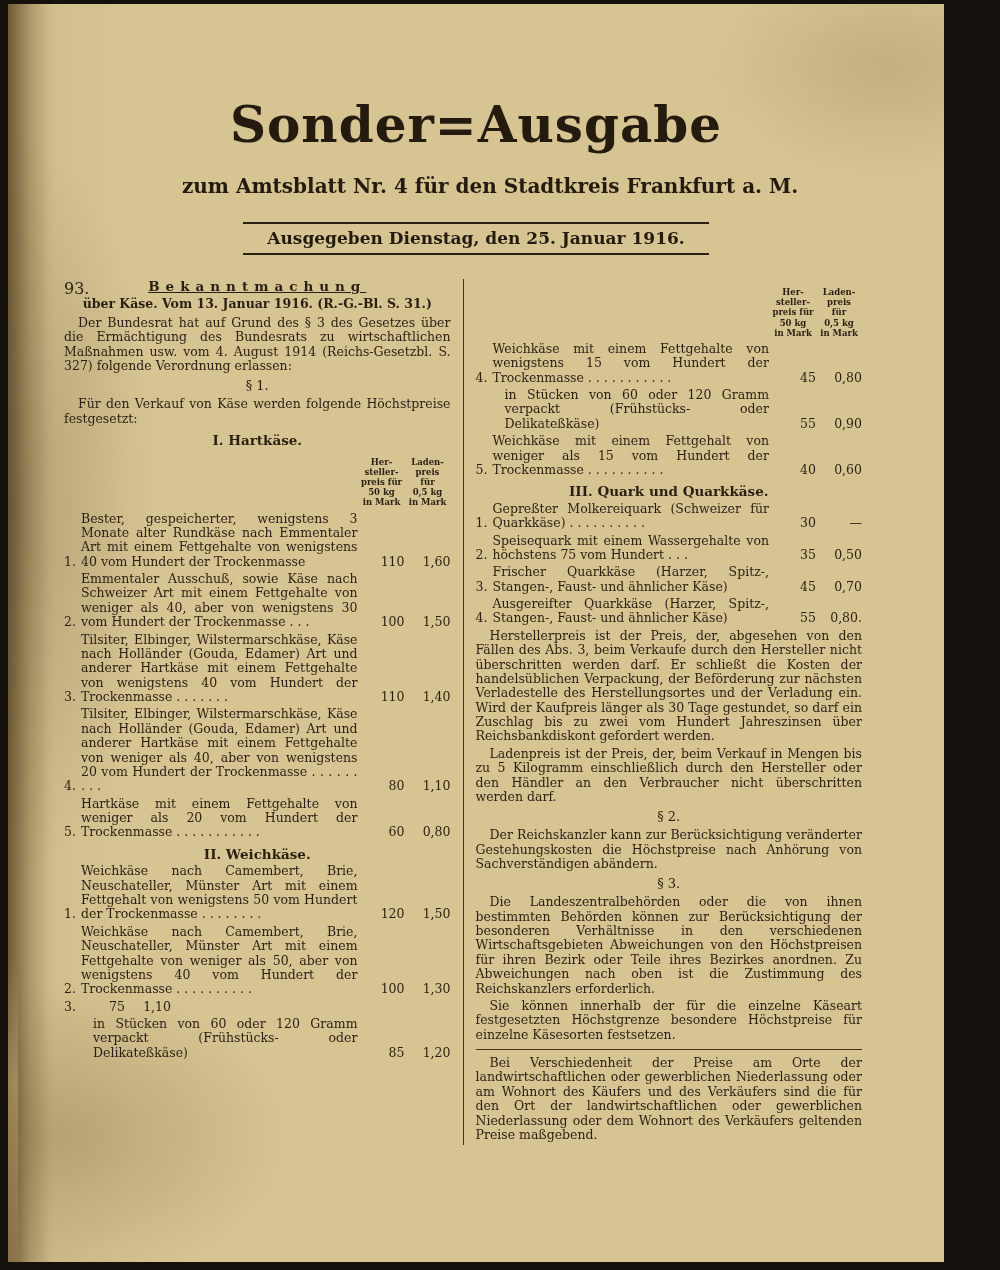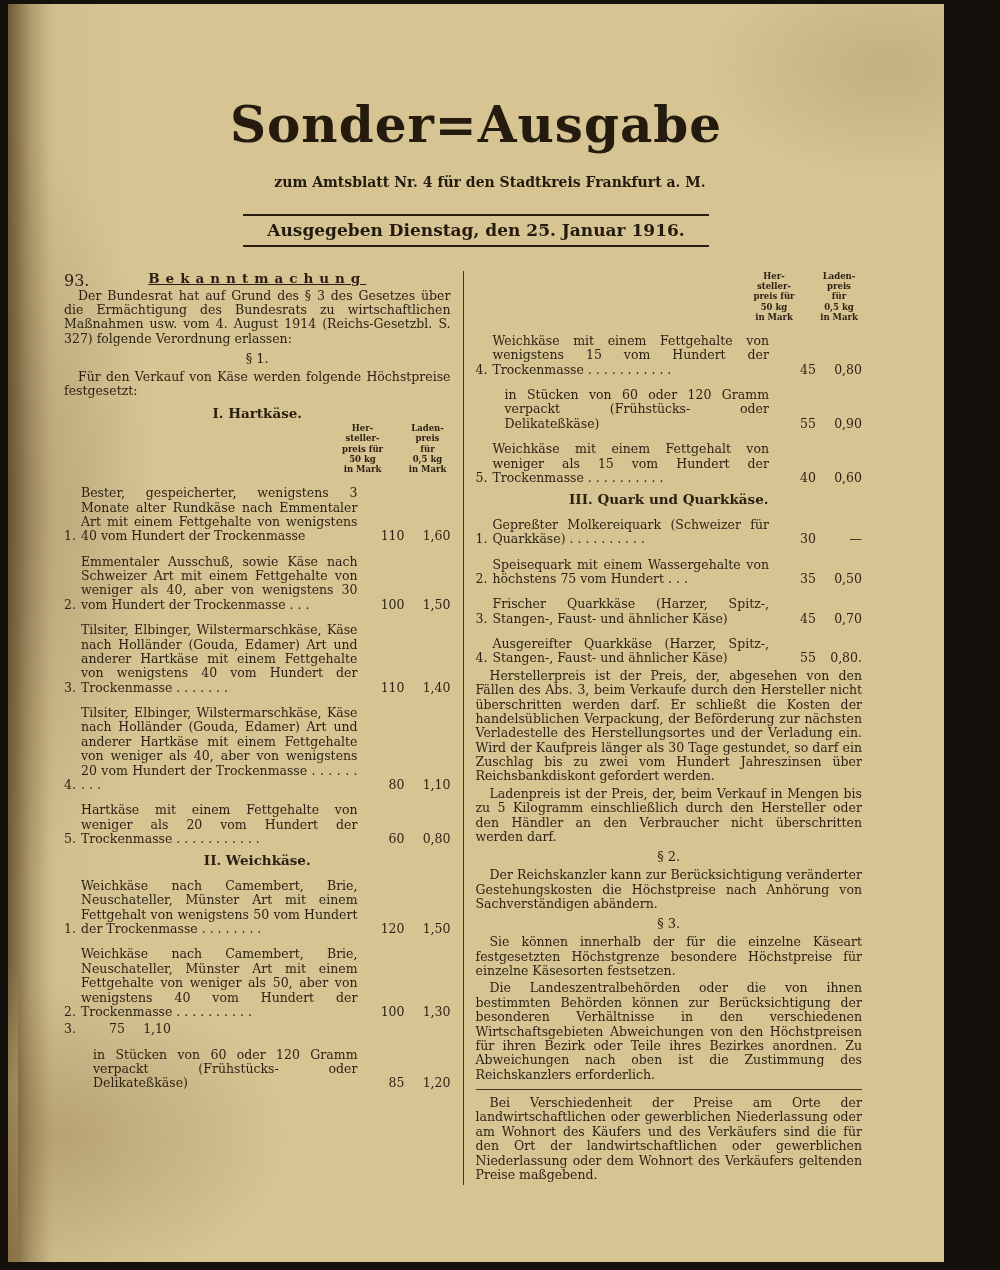--- a/index.html
+++ b/index.html
@@ -25,21 +25,21 @@
   }
   .page-edge{
     position:absolute;left:0;bottom:0;width:10px;height:300px;
     background:linear-gradient(180deg, transparent, rgba(190,165,110,.55) 40%, rgba(150,122,75,.6));
   }
   .masthead{padding-top:96px;text-align:center;position:relative;}
   .title{
     font-size:50px;font-weight:700;letter-spacing:1px;color:#241a0e;
     line-height:1;
   }
-  .subtitle{font-size:14px;font-weight:700;margin-top:24px;color:#241a0e;margin-left:28px;}
+  .subtitle{font-size:20px;font-weight:700;margin-top:24px;color:#241a0e;margin-left:28px;}
   .datebox{
     display:inline-block;margin-top:24px;
     border-top:2px solid #2b1f12;border-bottom:2px solid #2b1f12;
     padding:4px 24px 5px;min-width:440px;
     font-size:17px;font-weight:700;color:#241a0e;
   }
   .columns{
     display:flex;margin:24px 82px 0 56px;
     font-size:12.5px;line-height:1.15;text-align:justify;
   }
@@ -48,27 +48,27 @@
   .col-right{padding-left:12px;}
   .col-divider{flex:0 0 1px;background:#473524;align-self:stretch;}
   .art-head{position:relative;text-align:center;margin-bottom:2px;}
   .art-no{position:absolute;left:0;top:1px;font-size:16px;}
   .art-title{font-weight:700;letter-spacing:6px;font-size:13.5px;text-decoration:underline;}
   .sub-head{text-align:center;font-weight:700;font-size:12.5px;margin:2px 0 5px;}
   .s-head{text-align:center;font-size:13px;margin:6px 0 3px;}
   .cat-head{text-align:center;font-weight:700;font-size:13.5px;margin:7px 0 2px;}
   .par{text-indent:14px;margin-bottom:3px;}
   .phead{
-    display:flex;justify-content:flex-end;gap:19px;
-    font-size:8.5px;line-height:1.2;text-align:center;margin:0 0 4px;
+    display:flex;justify-content:flex-end;gap:0;
+    font-size:8.5px;line-height:1.2;text-align:center;margin:8px 0 4px;
   }
   .ph{white-space:pre-line;width:46px;font-weight:700;}
   .prow{display:flex;align-items:flex-end;margin:0 0 3px;}
   .pnum{flex:0 0 17px;}
-  .ptxt{flex:1;min-width:0;padding-right:3px;text-align:justify;margin-top:8px;}
+  .ptxt{flex:1;min-width:0;padding-right:3px;text-align:justify;}
   .pv1{flex:0 0 44px;text-align:right;}
   .pv2{flex:0 0 46px;text-align:right;}
   .sub .ptxt{padding-left:12px;}
   .rule{border-top:1px solid #473524;margin:7px 0 6px;}
 </style>
 </head>
 <body>
 
 <div class="paper">
   <div class="binding"></div>
@@ -82,20 +82,21 @@
     </div>
   </header>
 
   <main class="columns">
 
     <section class="col col-left">
       <div class="art-head">
         <span class="art-no">93.</span>
         <span class="art-title">Bekanntmachung</span>
       </div>
+      <div class="sub-head">über Käse. Vom 13. Januar 1916. (R.-G.-Bl. S. 31.)</div>
       <p class="par">Der Bundesrat hat auf Grund des § 3 des Gesetzes über die Ermächtigung des Bundesrats zu wirtschaftlichen Maßnahmen usw. vom 4. August 1914 (Reichs-Gesetzbl. S. 327) folgende Verordnung erlassen:</p>
 
       <div class="s-head">§ 1.</div>
       <p class="par">Für den Verkauf von Käse werden folgende Höchstpreise festgesetzt:</p>
 
       <div class="cat-head">I. Hartkäse.</div>
       <div class="phead">
         <span class="ph">Her-
 steller-
 preis für
@@ -228,20 +229,20 @@
         <span class="pv2">0,80.</span>
       </div>
 
       <p class="par">Herstellerpreis ist der Preis, der, abgesehen von den Fällen des Abs. 3, beim Verkaufe durch den Hersteller nicht überschritten werden darf. Er schließt die Kosten der handelsüblichen Verpackung, der Beförderung zur nächsten Verladestelle des Herstellungsortes und der Verladung ein. Wird der Kaufpreis länger als 30 Tage gestundet, so darf ein Zuschlag bis zu zwei vom Hundert Jahreszinsen über Reichsbankdiskont gefordert werden.</p>
       <p class="par">Ladenpreis ist der Preis, der, beim Verkauf in Mengen bis zu 5 Kilogramm einschließlich durch den Hersteller oder den Händler an den Verbraucher nicht überschritten werden darf.</p>
 
       <div class="s-head">§ 2.</div>
       <p class="par">Der Reichskanzler kann zur Berücksichtigung veränderter Gestehungskosten die Höchstpreise nach Anhörung von Sachverständigen abändern.</p>
 
       <div class="s-head">§ 3.</div>
+      <p class="par">Die Landeszentralbehörden oder die von ihnen bestimmten Behörden können zur Berücksichtigung der besonderen Verhältnisse in den verschiedenen Wirtschaftsgebieten Abweichungen von den Höchstpreisen für ihren Bezirk oder Teile ihres Bezirkes anordnen. Zu Abweichungen nach oben ist die Zustimmung des Reichskanzlers erforderlich.</p>
       <p class="par">Sie können innerhalb der für die einzelne Käseart festgesetzten Höchstgrenze besondere Höchstpreise für einzelne Käsesorten festsetzen.</p>
-      <p class="par">Die Landeszentralbehörden oder die von ihnen bestimmten Behörden können zur Berücksichtigung der besonderen Verhältnisse in den verschiedenen Wirtschaftsgebieten Abweichungen von den Höchstpreisen für ihren Bezirk oder Teile ihres Bezirkes anordnen. Zu Abweichungen nach oben ist die Zustimmung des Reichskanzlers erforderlich.</p>
       <div class="rule"></div>
       <p class="par">Bei Verschiedenheit der Preise am Orte der landwirtschaftlichen oder gewerblichen Niederlassung oder am Wohnort des Käufers und des Verkäufers sind die für den Ort der landwirtschaftlichen oder gewerblichen Niederlassung oder dem Wohnort des Verkäufers geltenden Preise maßgebend.</p>
     </section>
 
   </main>
 </div>
 
 </body></html>

